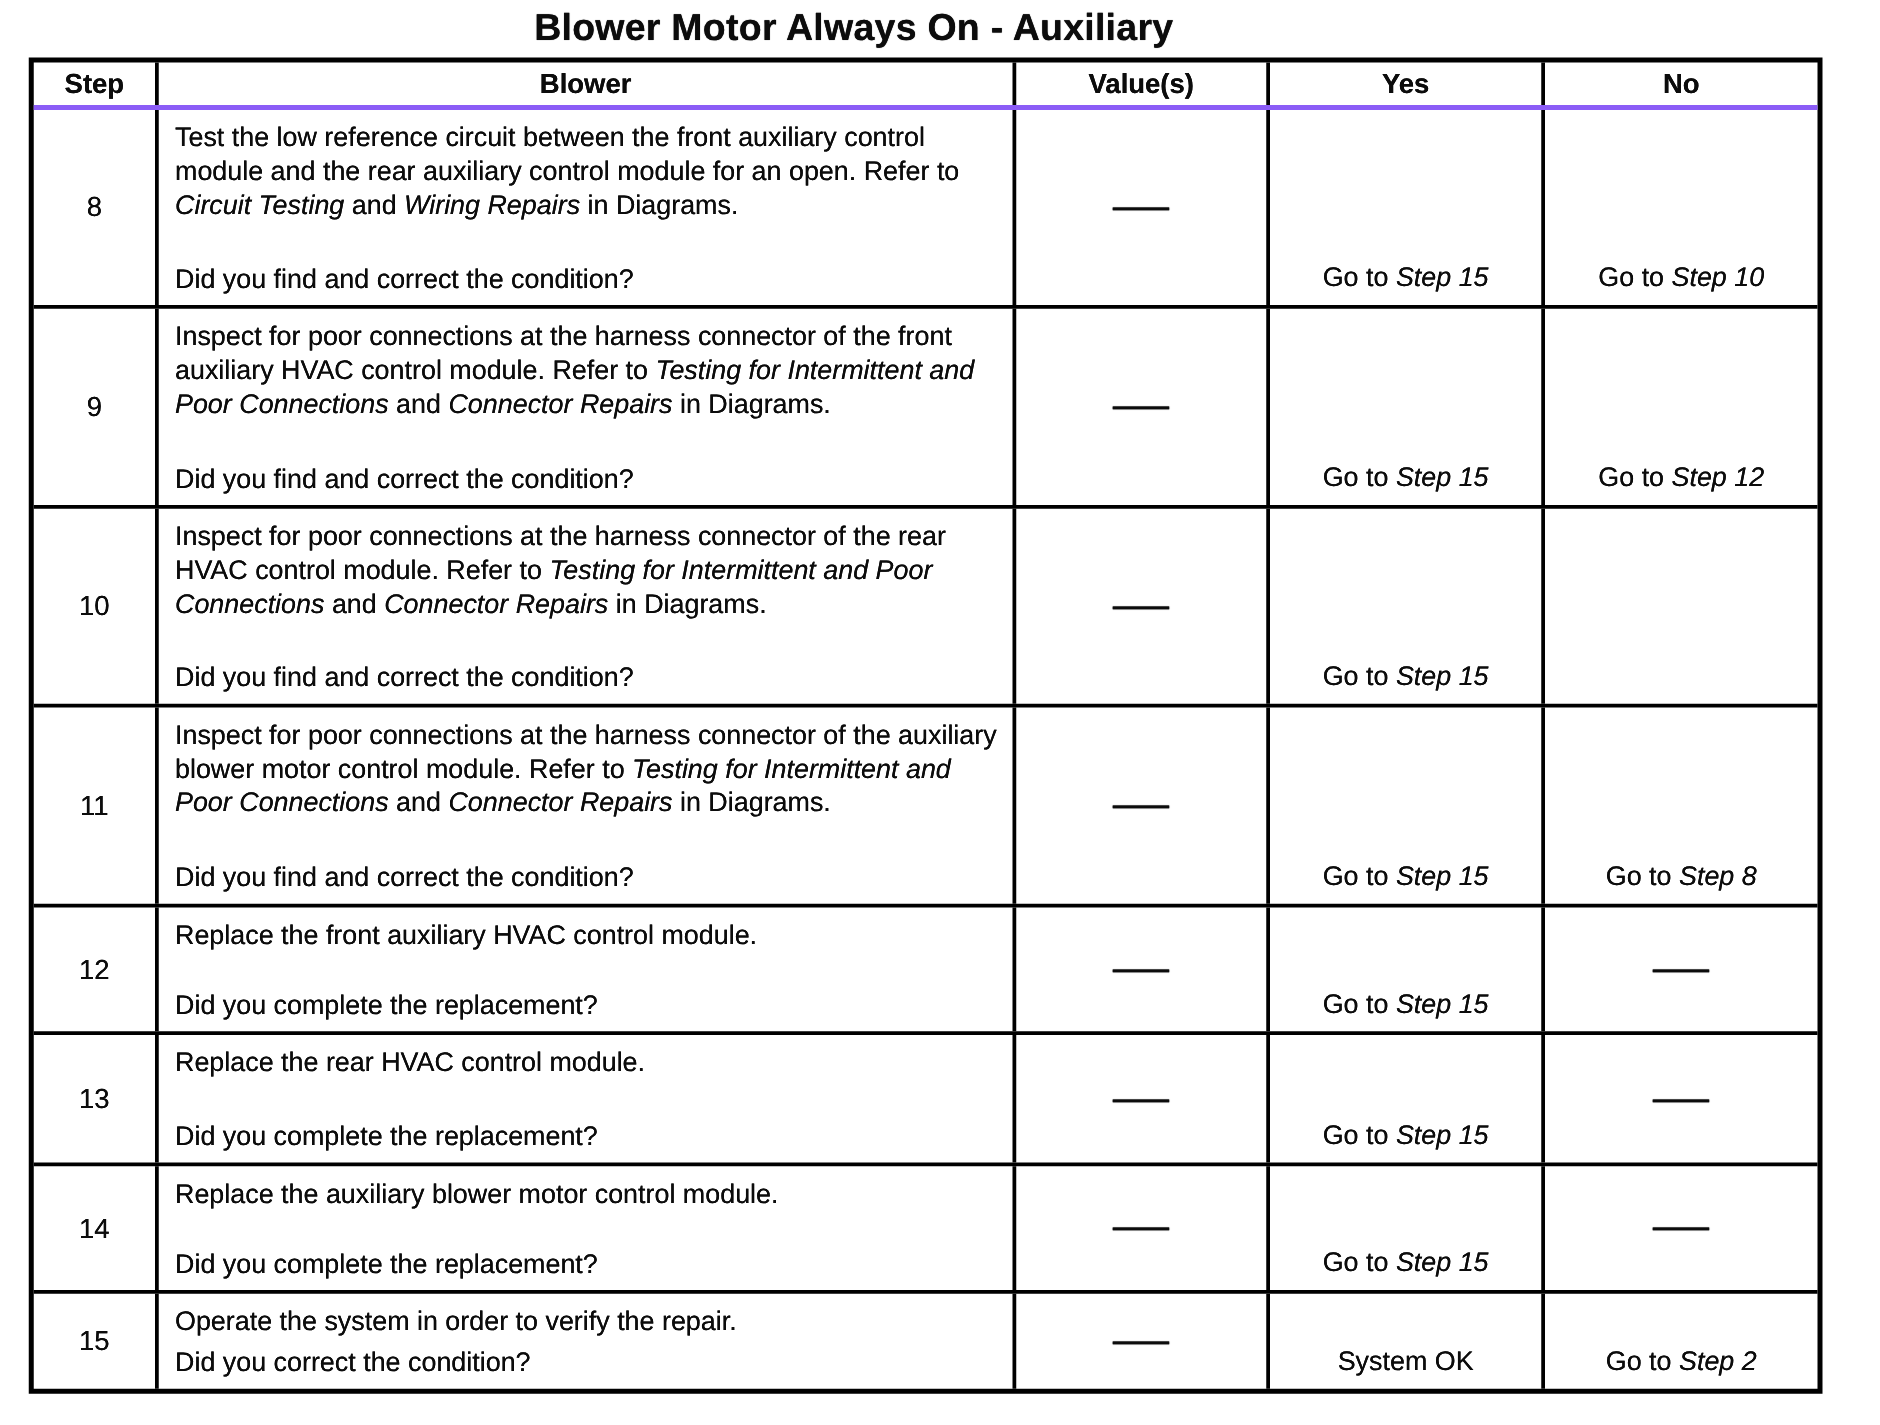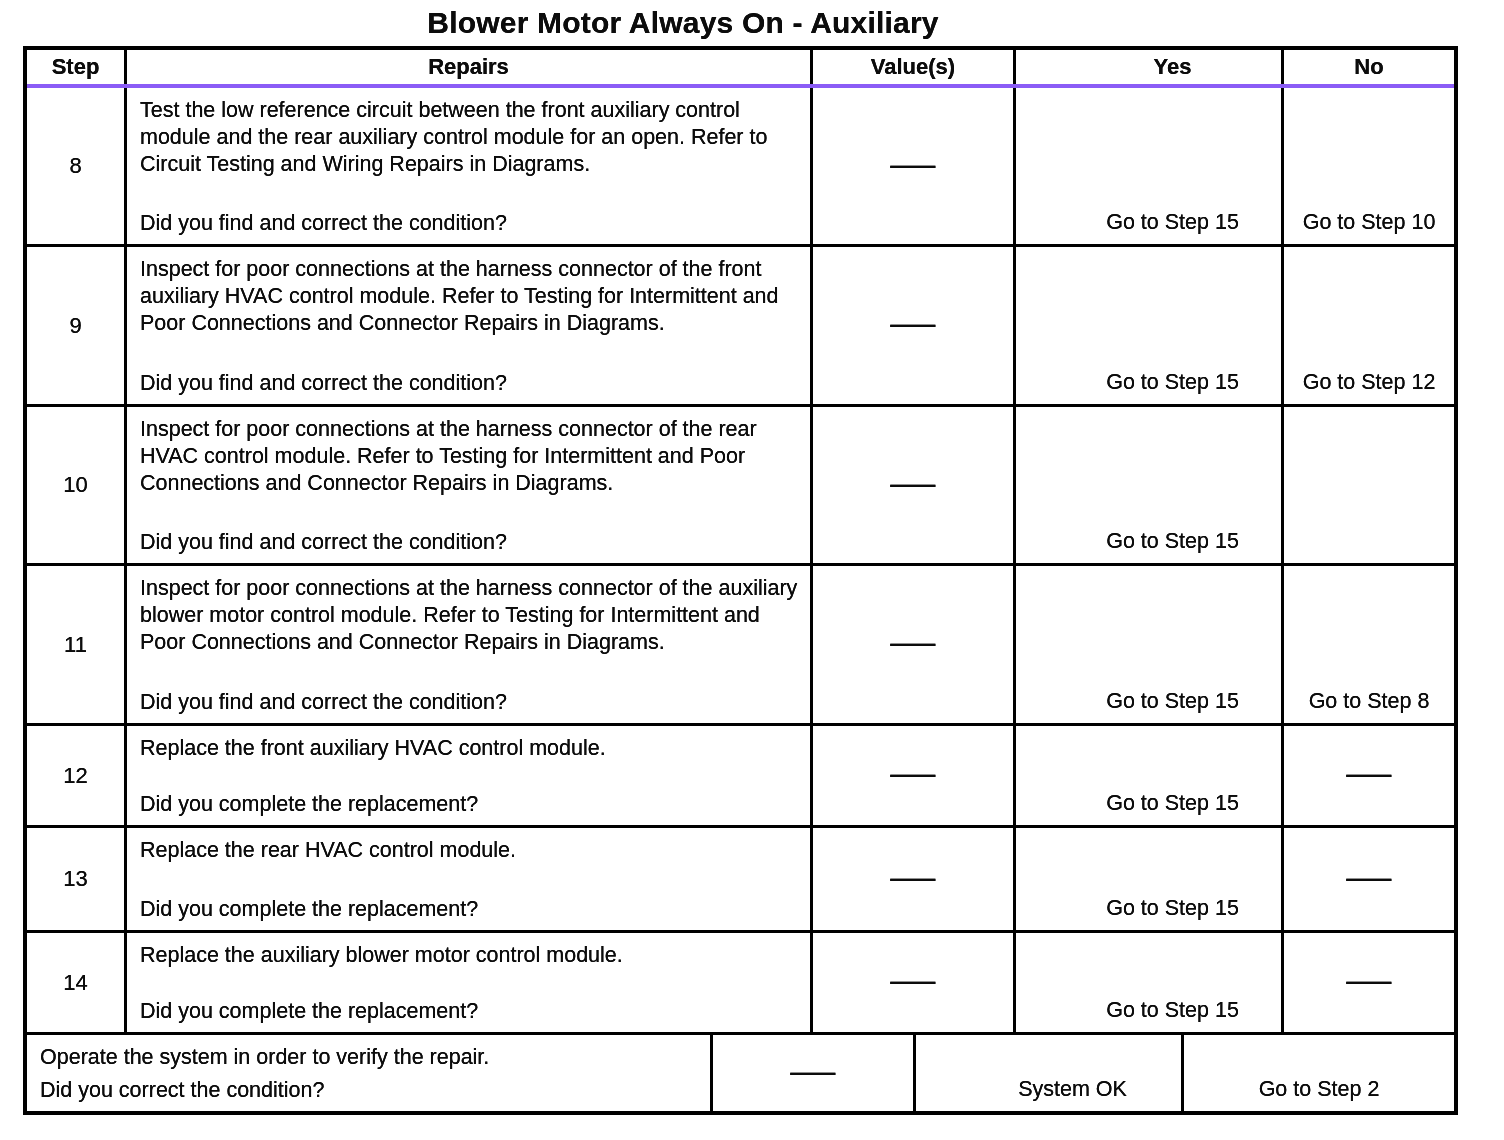--- a/index.html
+++ b/index.html
@@ -27,21 +27,21 @@
   }
   .trow { display: flex; border-bottom: 3px solid #000; }
   .trow:last-child { border-bottom: none; }
   .header-row { border-bottom: 4px solid #8b5cf6; }
 
   .cell { border-right: 3px solid #000; }
   .cell.col-4 { border-right: none; }
   .col-0 { width: 100px; flex: 0 0 100px; }
   .col-1 { width: 686px; flex: 0 0 686px; }
   .col-2 { width: 203px; flex: 0 0 203px; }
-  .col-3 { width: 220px; flex: 0 0 220px; margin-left: 48px; }
+  .col-3 { width: 220px; flex: 0 0 220px; }
   .col-4 { flex: 1 1 auto; }
 
   .hcell {
     height: 34px;
     display: flex; align-items: center; justify-content: center;
     font-weight: bold; font-size: 22px;
     text-shadow: 0 0 0.5px #000;
   }
 
   
@@ -67,33 +67,33 @@
   .value-cell {
     display: flex; align-items: center; justify-content: center;
     font-size: 21.5px;
   }
   .goto-cell {
     display: flex; align-items: flex-end; justify-content: center;
     padding-bottom: 9px;
     font-size: 21.5px;
   }
   .goto-cell.dash-cell { align-items: center; padding-bottom: 0; }
-  .it { }
+  .it { font-style: italic; }
   .dash { display: inline-block; transform: scaleX(2.1); font-weight: bold; }
   .body-text { text-shadow: 0 0 0.45px #000; }
 </style>
 </head>
 <body>
 
 <div class="page">
   <div class="doc-title">Blower Motor Always On - Auxiliary</div>
   <div class="dtable">
     <div class="trow header-row">
         <div class="cell hcell col-0">Step</div>
-        <div class="cell hcell col-1">Repairs</div>
+        <div class="cell hcell col-1">Blower</div>
         <div class="cell hcell col-2">Value(s)</div>
         <div class="cell hcell col-3">Yes</div>
         <div class="cell hcell col-4">No</div>
       </div>
     <div>
         <div class="trow" data-row="0">
           <div class="cell step-cell col-0 body-text">8</div>
           <div class="cell action-cell col-1 body-text">
             <div class="action-text"><span>Test the low reference circuit between the front auxiliary control module and the rear auxiliary control module for an open. Refer to </span><span class="it">Circuit Testing</span><span> and </span><span class="it">Wiring Repairs</span><span> in Diagrams.</span></div>
             <div class="action-question">Did you find and correct the condition?</div>
@@ -195,20 +195,21 @@
             <span class="dash">—</span>
           </div>
           <div class="cell goto-cell col-3 body-text">
             <div class="goto-text"><span>Go to </span><span class="it">Step 15</span></div>
           </div>
           <div class="cell goto-cell col-4 body-text dash-cell">
             <span class="dash">—</span>
           </div>
         </div>
         <div class="trow" data-row="7">
+          <div class="cell step-cell col-0 body-text">15</div>
           <div class="cell action-cell col-1 body-text">
             <div class="action-text"><span>Operate the system in order to verify the repair.</span></div>
             <div class="action-question">Did you correct the condition?</div>
           </div>
           <div class="cell value-cell col-2 body-text">
             <span class="dash">—</span>
           </div>
           <div class="cell goto-cell col-3 body-text">
             <div class="goto-text"><span>System OK</span></div>
           </div>

